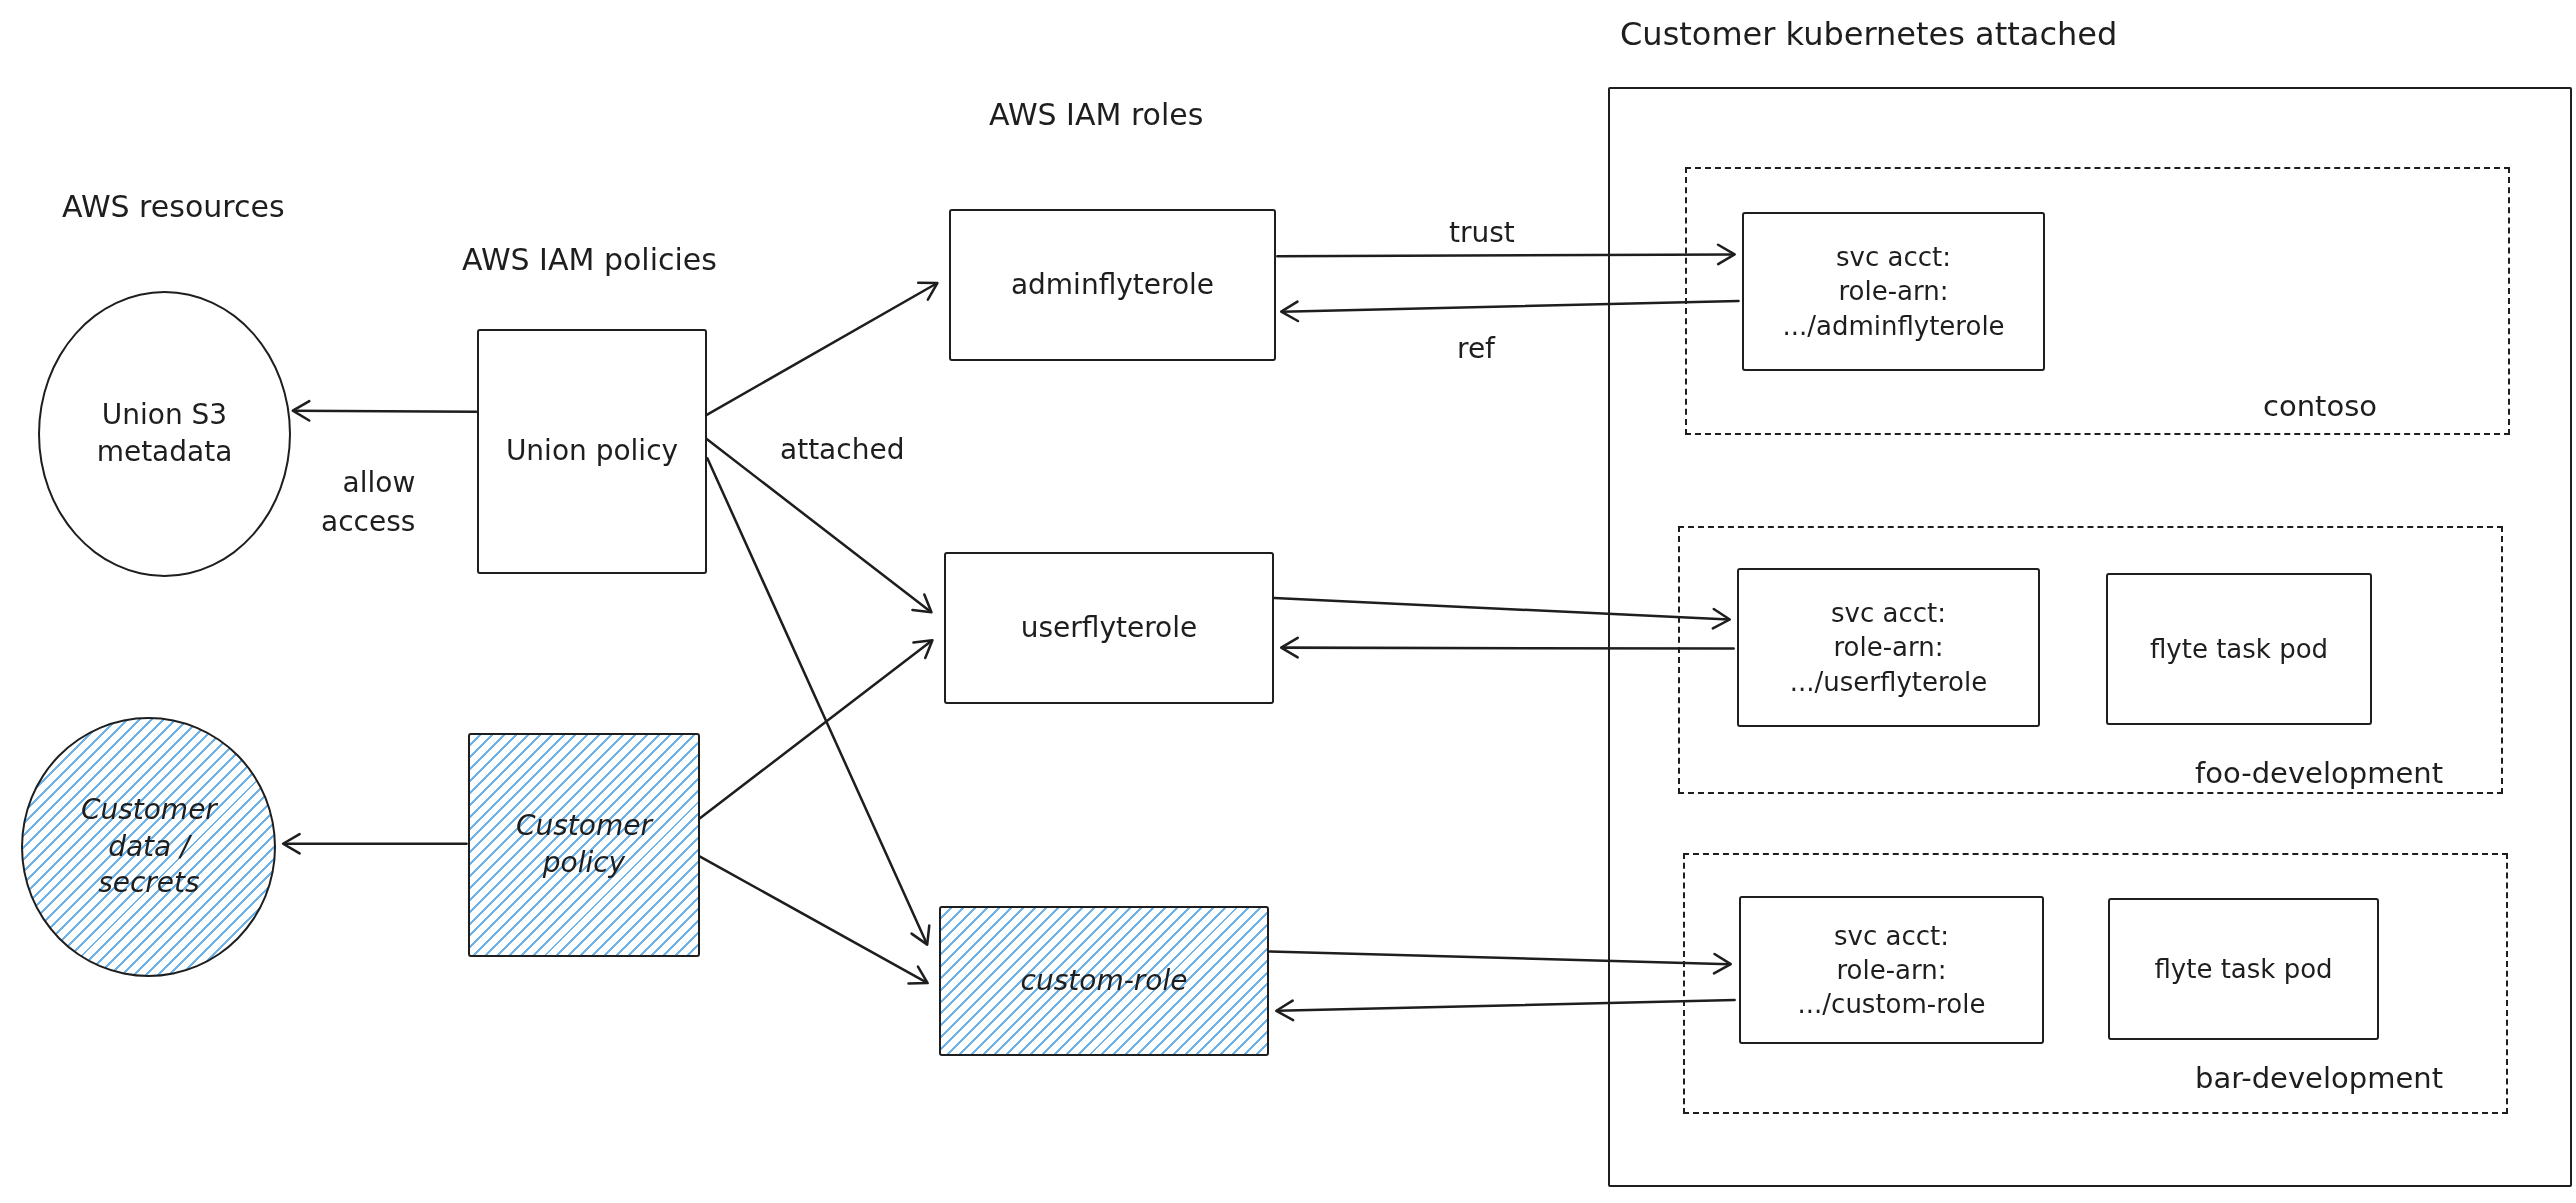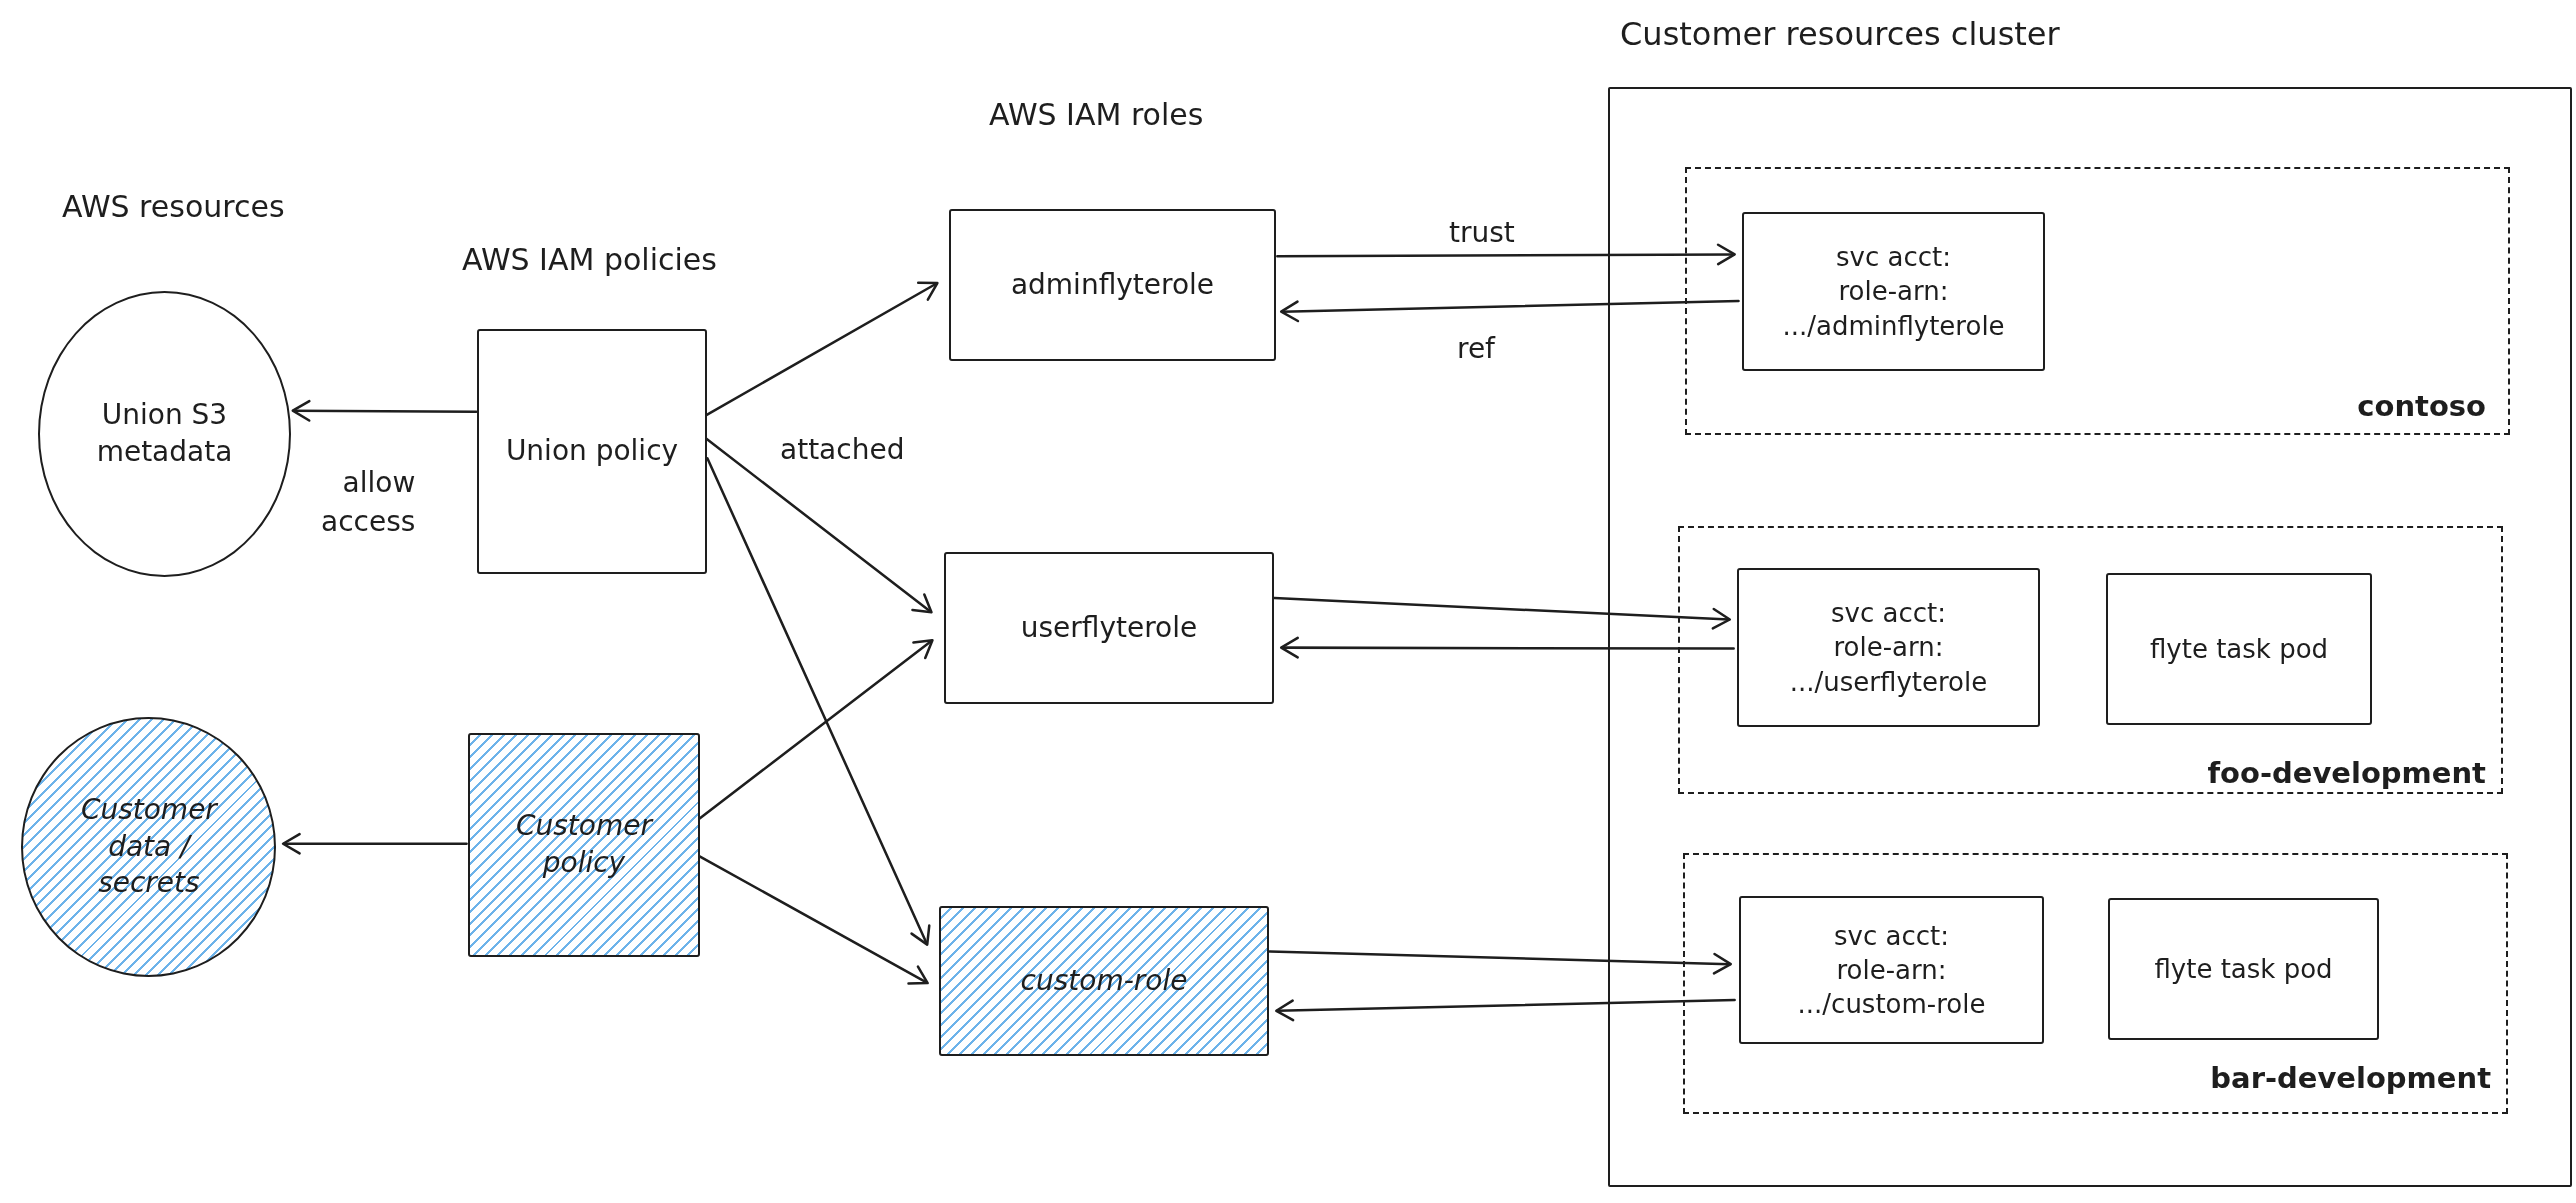--- a/index.html
+++ b/index.html
@@ -21,33 +21,33 @@
   .dashedbox{
     position:absolute;border:2.5px dashed #1e1e1e;z-index:1;background:transparent;
   }
   .clusterbox{
     position:absolute;border:2.9px solid #1e1e1e;z-index:1;background:transparent;border-radius:1.9px;
   }
   .lbl{
     position:absolute;z-index:4;font-size:29px;white-space:pre-line;line-height:1.38;
   }
   .nslabel{
-    position:absolute;z-index:3;font-size:29px;text-align:right;font-weight:bold;
+    position:absolute;z-index:3;font-size:29px;text-align:left;
   }
   svg.wires{position:absolute;left:0;top:0;z-index:2;}
 </style>
 </head>
 <body>
 
 <div id="stage">
 
   <div class="lbl" style="left:62px;top:186px;font-size:30px;">AWS resources</div>
   <div class="lbl" style="left:462px;top:239px;font-size:30px;">AWS IAM policies</div>
   <div class="lbl" style="left:989px;top:94px;font-size:30px;">AWS IAM roles</div>
-  <div class="lbl" style="left:1620px;top:11.7px;font-size:32px;">Customer resources cluster</div>
+  <div class="lbl" style="left:1620px;top:11.7px;font-size:32px;">Customer kubernetes attached</div>
 
   <div class="lbl" style="left:321px;top:464px;font-size:28px;text-align:right;">allow
 access</div>
   <div class="lbl" style="left:780px;top:431px;font-size:28px;">attached</div>
   <div class="lbl" style="left:1449px;top:214px;font-size:28px;">trust</div>
   <div class="lbl" style="left:1457px;top:330px;font-size:28px;">ref</div>
 
   <div class="clusterbox" style="left:1608px;top:87px;width:960px;height:1096px;"></div>
 
   <div class="dashedbox" style="left:1685px;top:167px;width:821px;height:264px;"></div>

